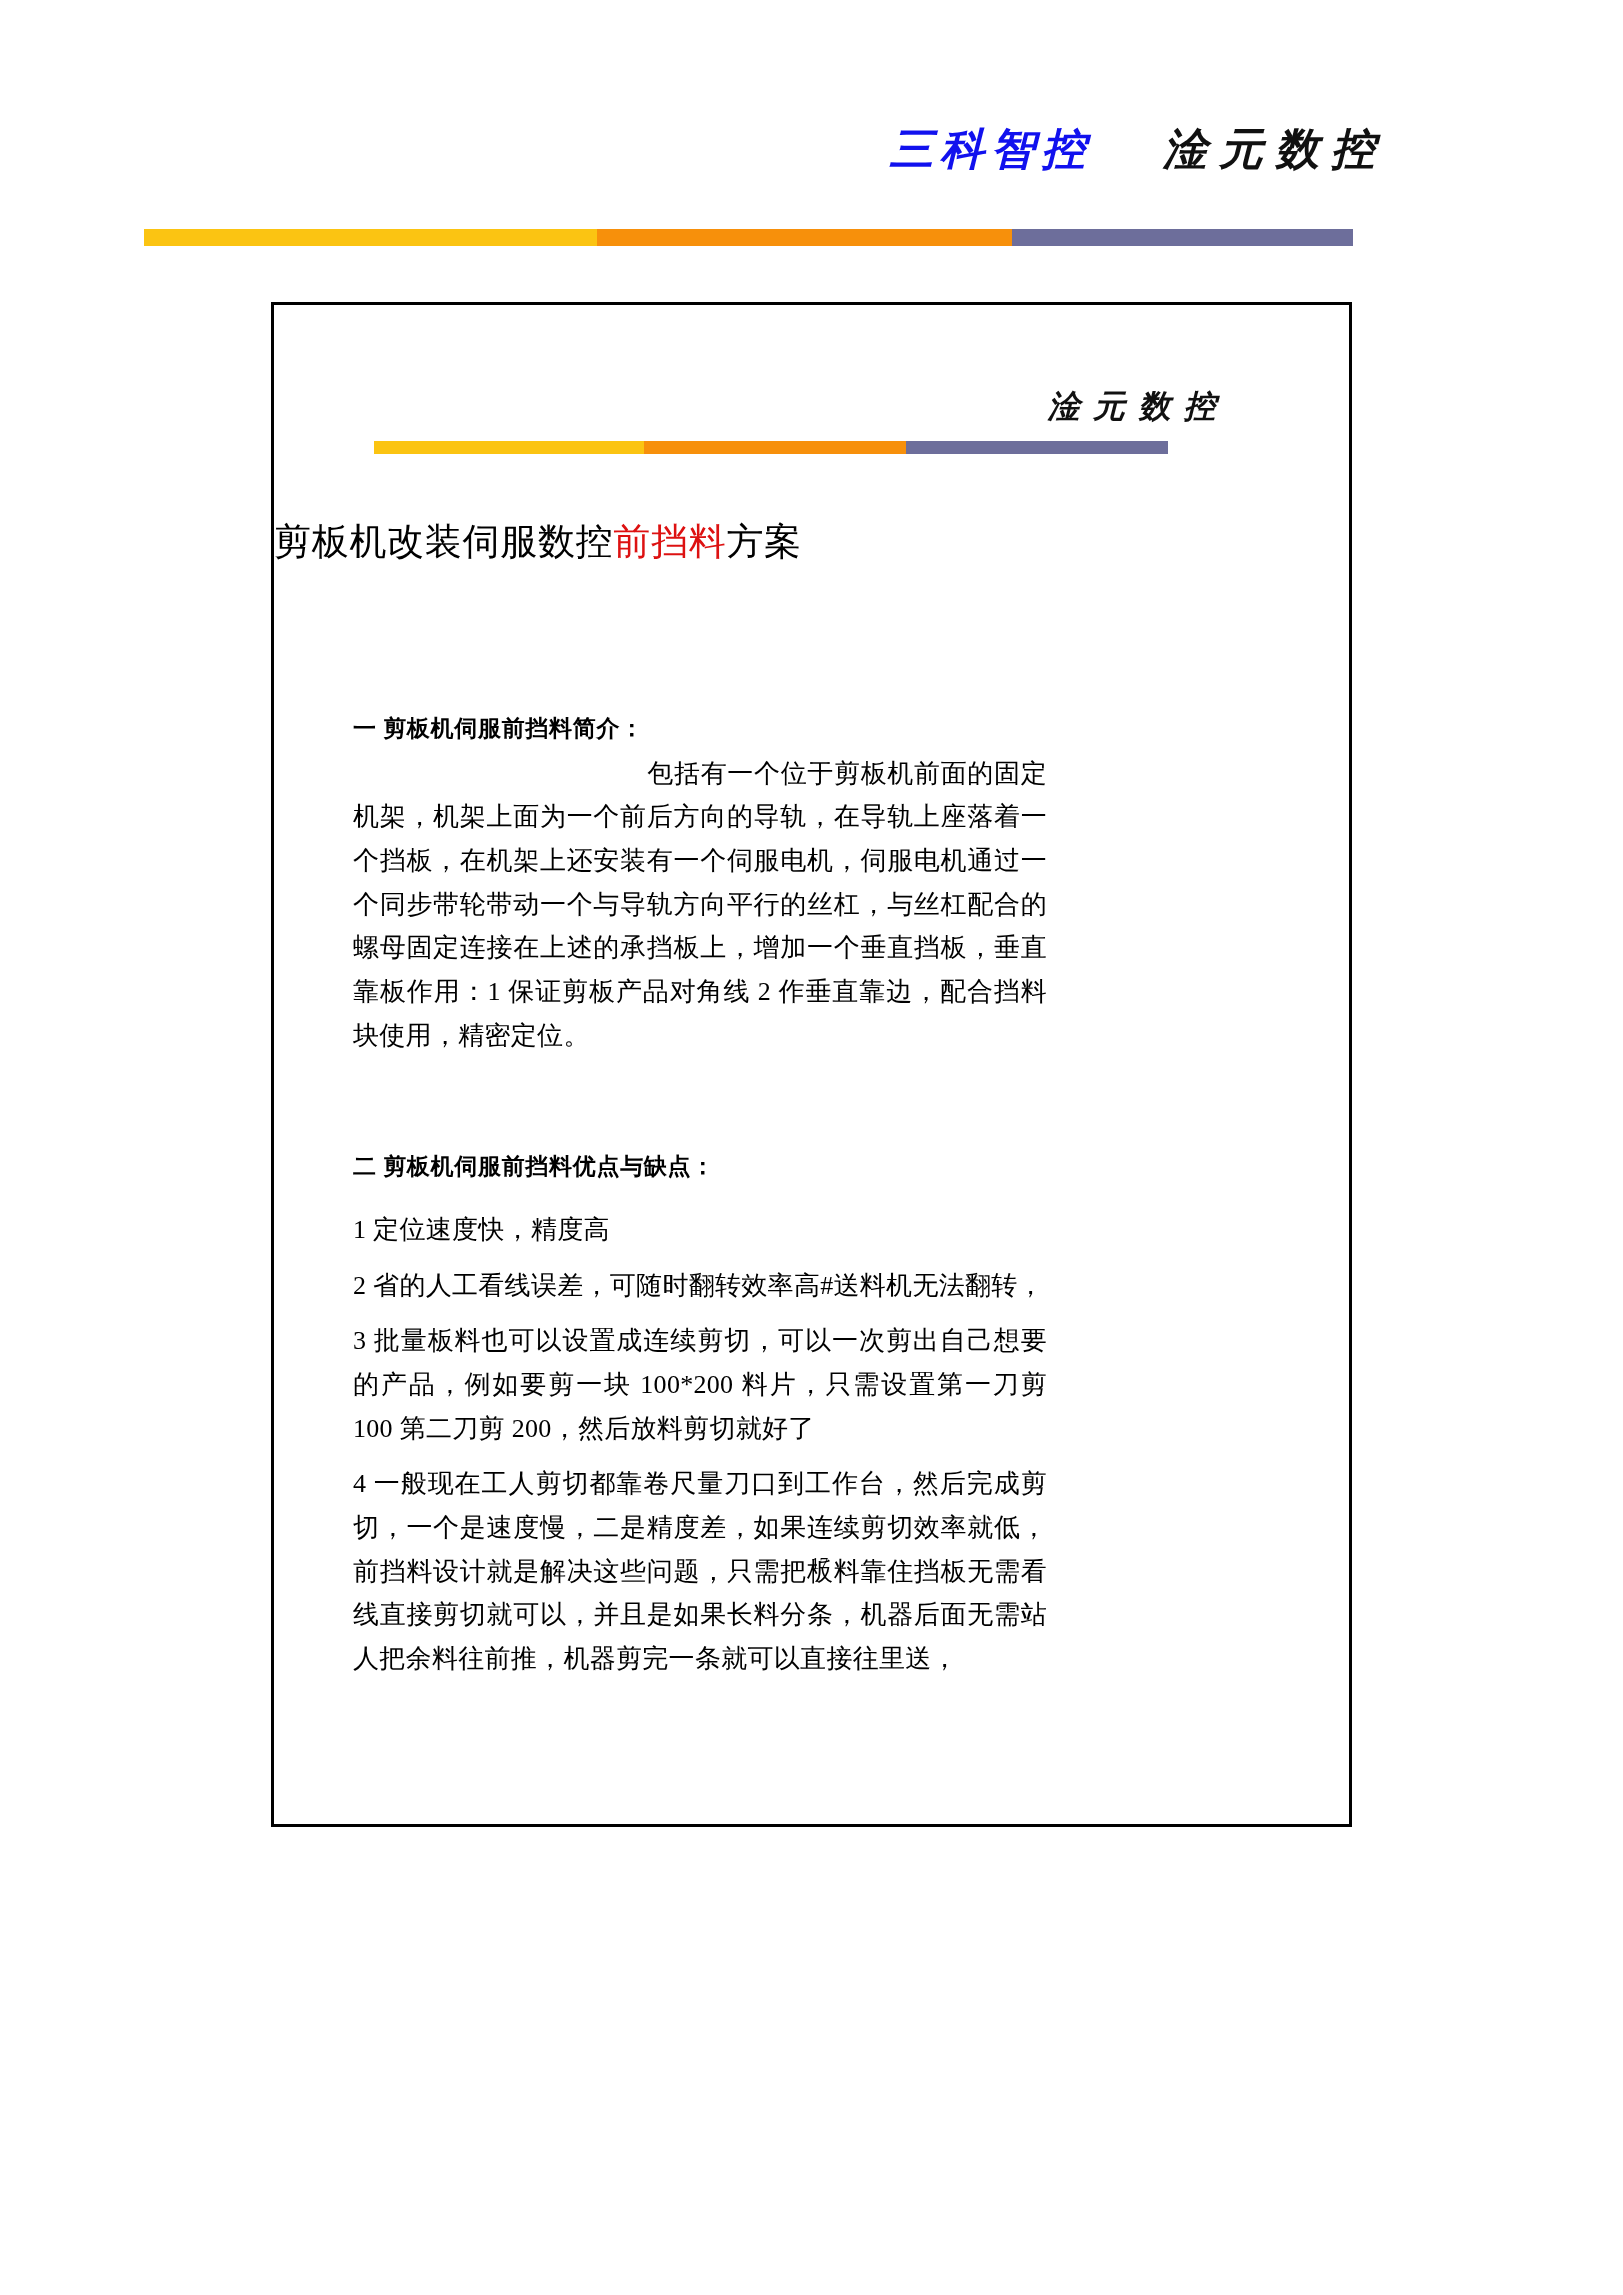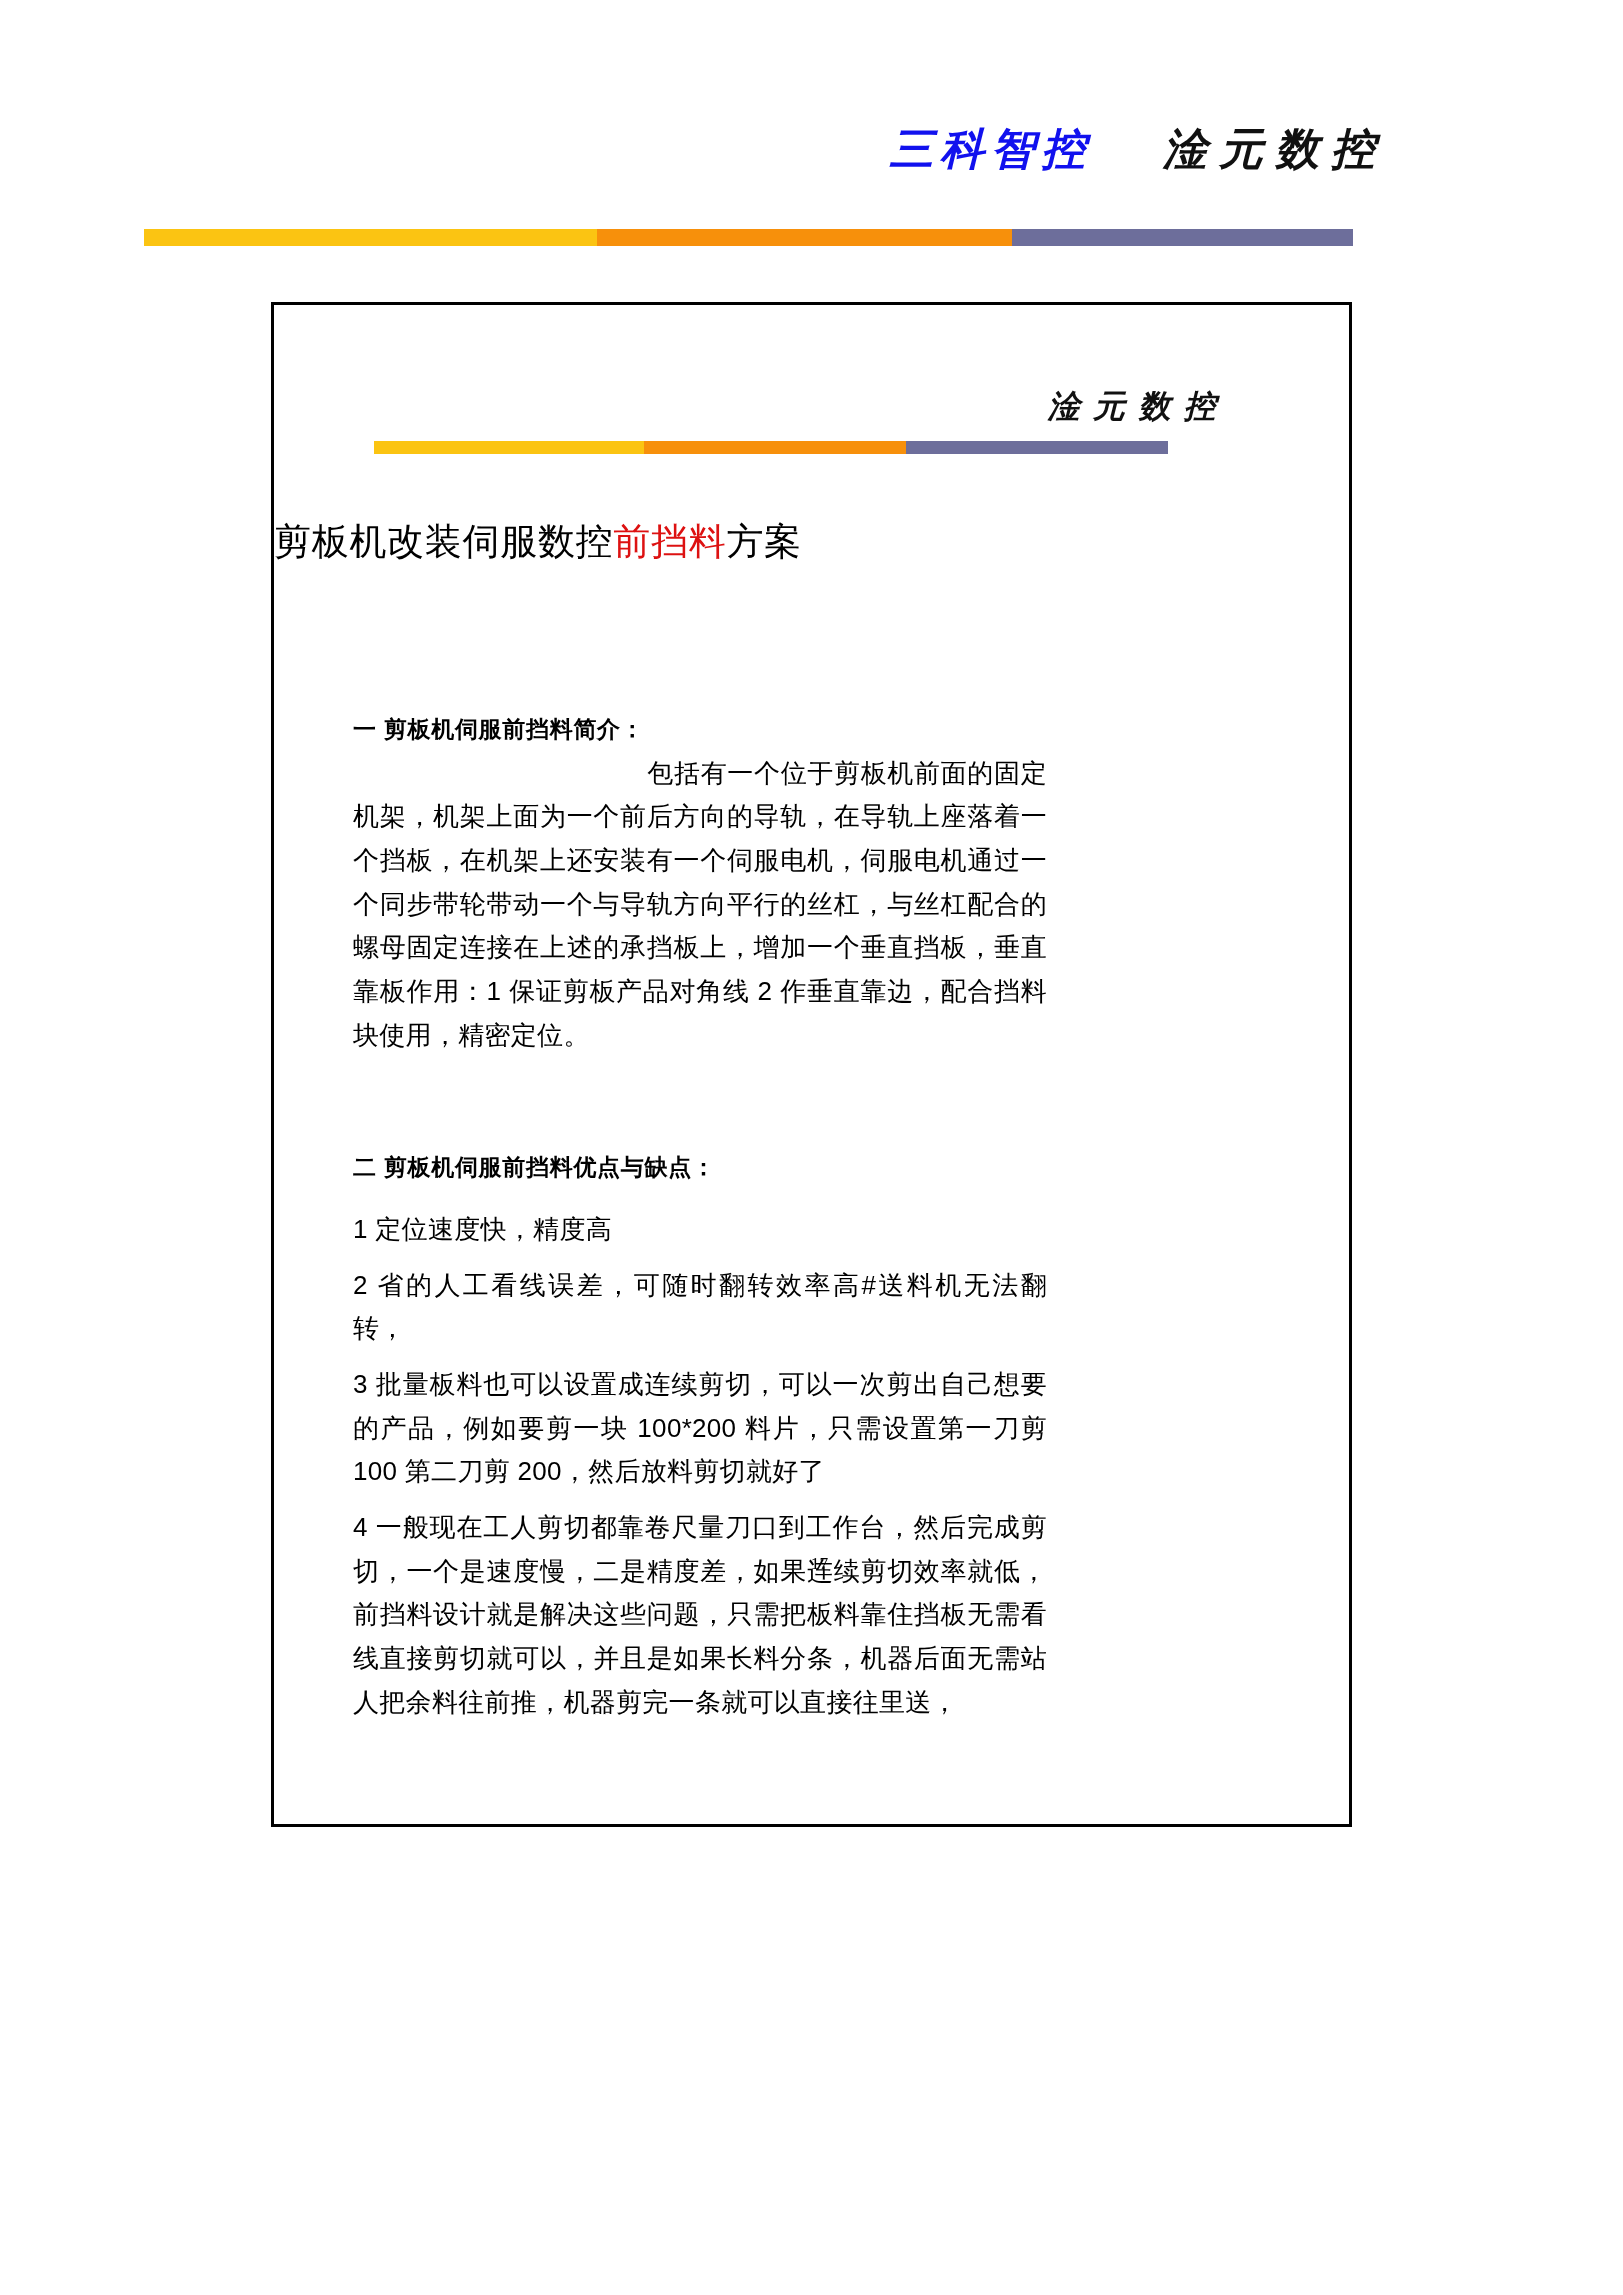--- a/index.html
+++ b/index.html
@@ -124,21 +124,21 @@
     color: #000000;
     font-family: "Liberation Serif", "DejaVu Serif", serif;
   }
 
   .body-col {
     position: absolute;
     left: 79px;
     top: 407px;
     width: 694px;
     color: #000000;
-    font-family: Liberation Sans, sans-serif;
+    font-family: Liberation Serif, serif;
   }
 
   .sec-head {
     font-size: 23px;
     font-weight: 700;
     letter-spacing: 0.7px;
     margin: 0 0 5.3px 0;
     line-height: 1.5;
   }
   .sec-head.indent { padding-left: 13.3px; }

